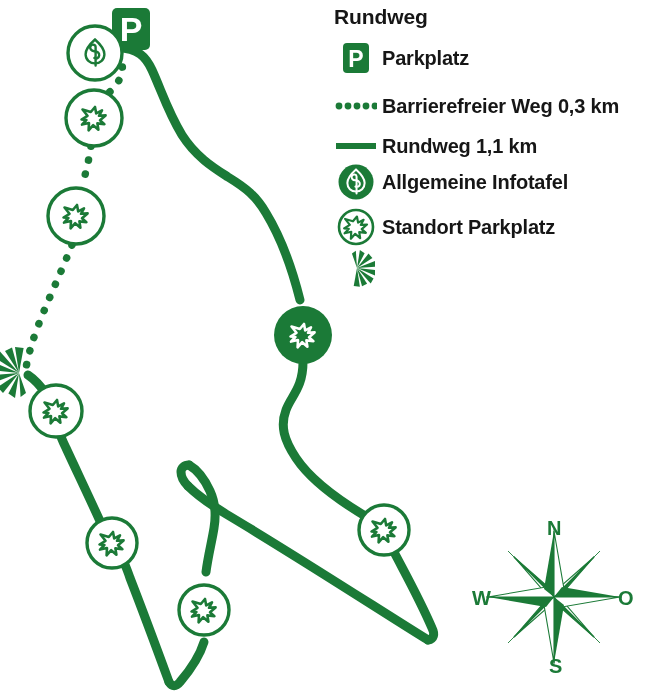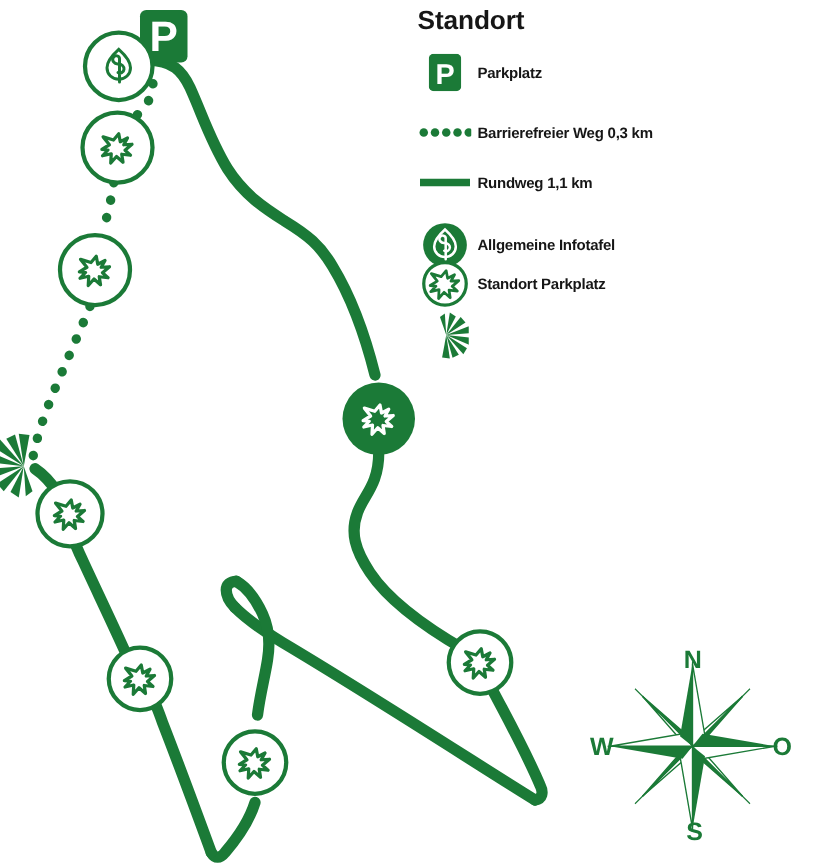--- a/index.html
+++ b/index.html
@@ -52,21 +52,21 @@
   }
   .legend-sym {
     width: 48px;
     min-width: 48px;
     height: 44px;
     display: flex;
     align-items: center;
     justify-content: center;
   }
   .legend-label {
-    font-size: 12px;
+    font-size: 20px;
     font-weight: bold;
     color: #161616;
     letter-spacing: -0.2px;
     white-space: nowrap;
     line-height: 1;
     padding-left: 2px;
   }
   .compass-wrap {
     position: absolute;
     left: 466px;
@@ -233,21 +233,21 @@
     <g transform="translate(303,335)">
       <circle r="29" fill="#1B7A37"></circle>
       <g stroke="#ffffff">
           <use href="#bird-glyph"></use>
         </g>
     </g>
   </svg>
 
   <div class="legend-panel">
 
-    <div class="legend-title">Standort</div>
+    <div class="legend-title">Rundweg</div>
 
     <div class="legend-row" style="top:36px;">
       <span class="legend-sym">
         <svg width="26" height="30" viewBox="0 0 26 30">
           <rect x="0" y="0" width="26" height="30" rx="4" ry="4" fill="#1B7A37"></rect>
           <text x="13" y="24" font-family="Liberation Sans, sans-serif" font-size="23" font-weight="bold" fill="#ffffff" text-anchor="middle">P</text>
         </svg>
       </span>
       <span class="legend-label">Parkplatz</span>
     </div>
@@ -269,21 +269,21 @@
 
     <div class="legend-row" style="top:124px;">
       <span class="legend-sym">
         <svg width="42" height="12" viewBox="0 0 42 12">
           <rect x="1" y="3" width="40" height="6" fill="#1B7A37"></rect>
         </svg>
       </span>
       <span class="legend-label">Rundweg 1,1 km</span>
     </div>
 
-    <div class="legend-row" style="top:174px;text-align:right;">
+    <div class="legend-row" style="top:160px;text-align:right;">
       <span class="legend-sym">
         <svg width="38" height="38" viewBox="-19 -19 38 38">
           <circle r="17.5" fill="#1B7A37"></circle>
           <g stroke="#ffffff" stroke-width="0" transform="scale(0.92)">
             <path d="M 0 -13.5 C 6.6 -7.6 9.4 -3.4 9.4 1.2 C 9.4 6.6 5.2 10.4 0 10.4
                      C -5.2 10.4 -9.4 6.6 -9.4 1.2 C -9.4 -3.4 -6.6 -7.6 0 -13.5 Z" fill="none" stroke="#ffffff" stroke-width="2.2"></path>
             <path d="M 0.6 12.4 L 0.6 -6.0 C 0.6 -8.4 -3.0 -9.0 -4.4 -6.8
                      C -5.8 -4.5 -3.6 -1.6 -0.6 -1.8 C 2.4 -2.0 4.4 0.2 4.2 2.4
                      C 4.0 5.0 1.2 6.2 -0.6 5.0" fill="none" stroke="#ffffff" stroke-width="2.2" stroke-linecap="round"></path>
           </g>

